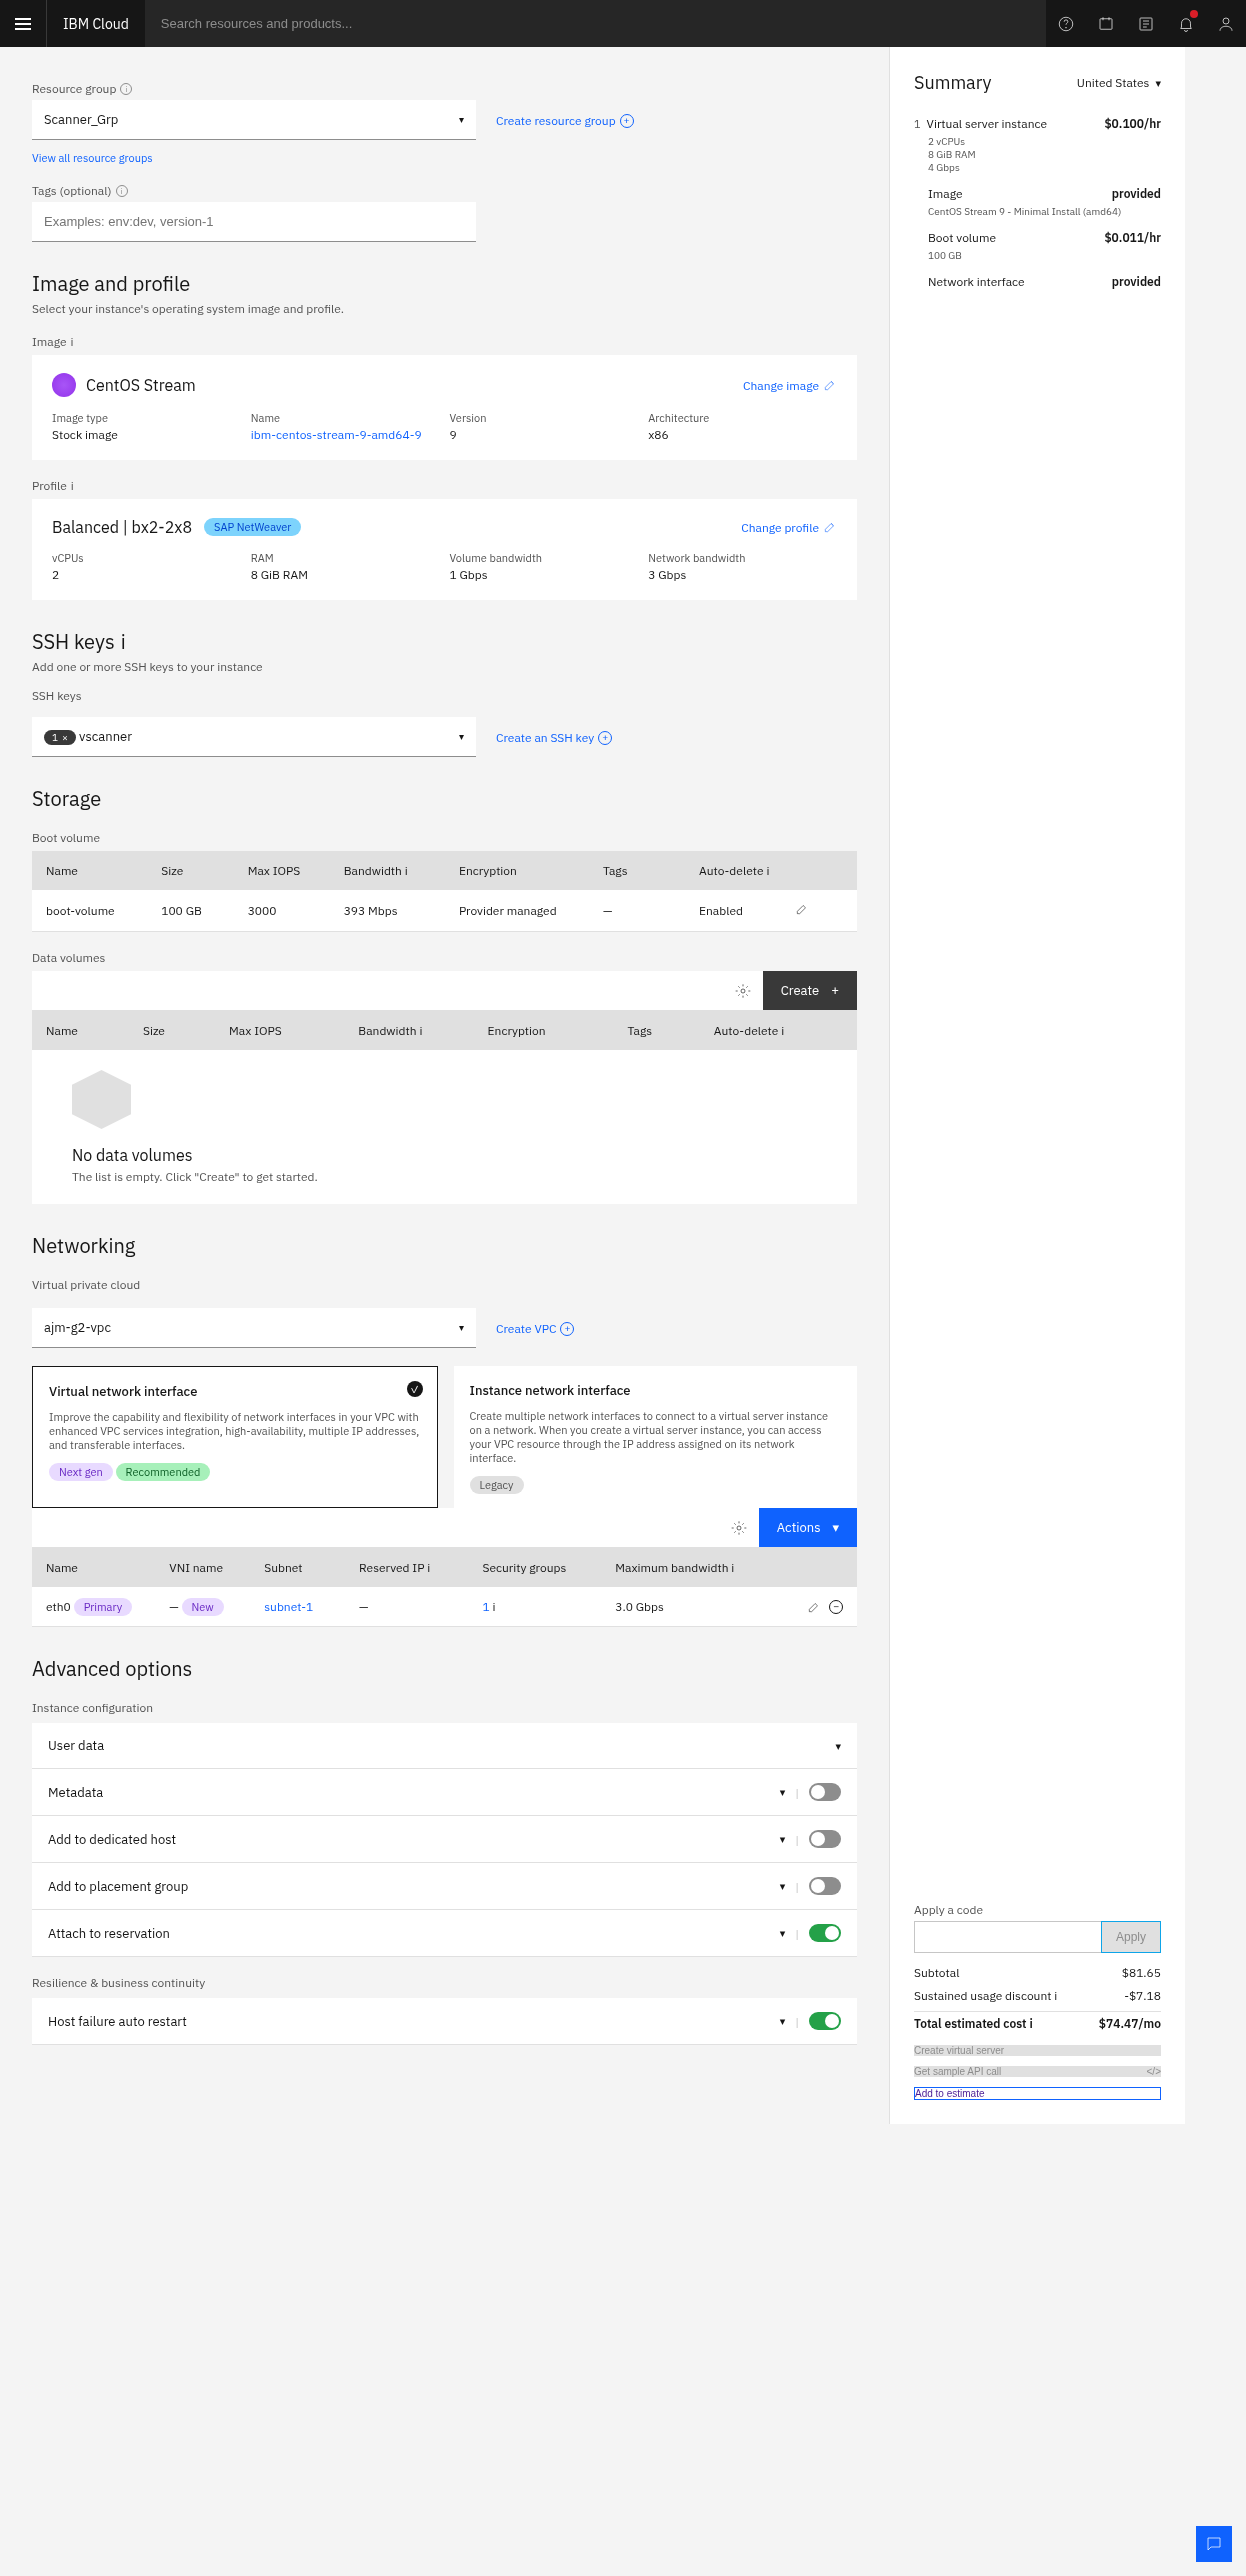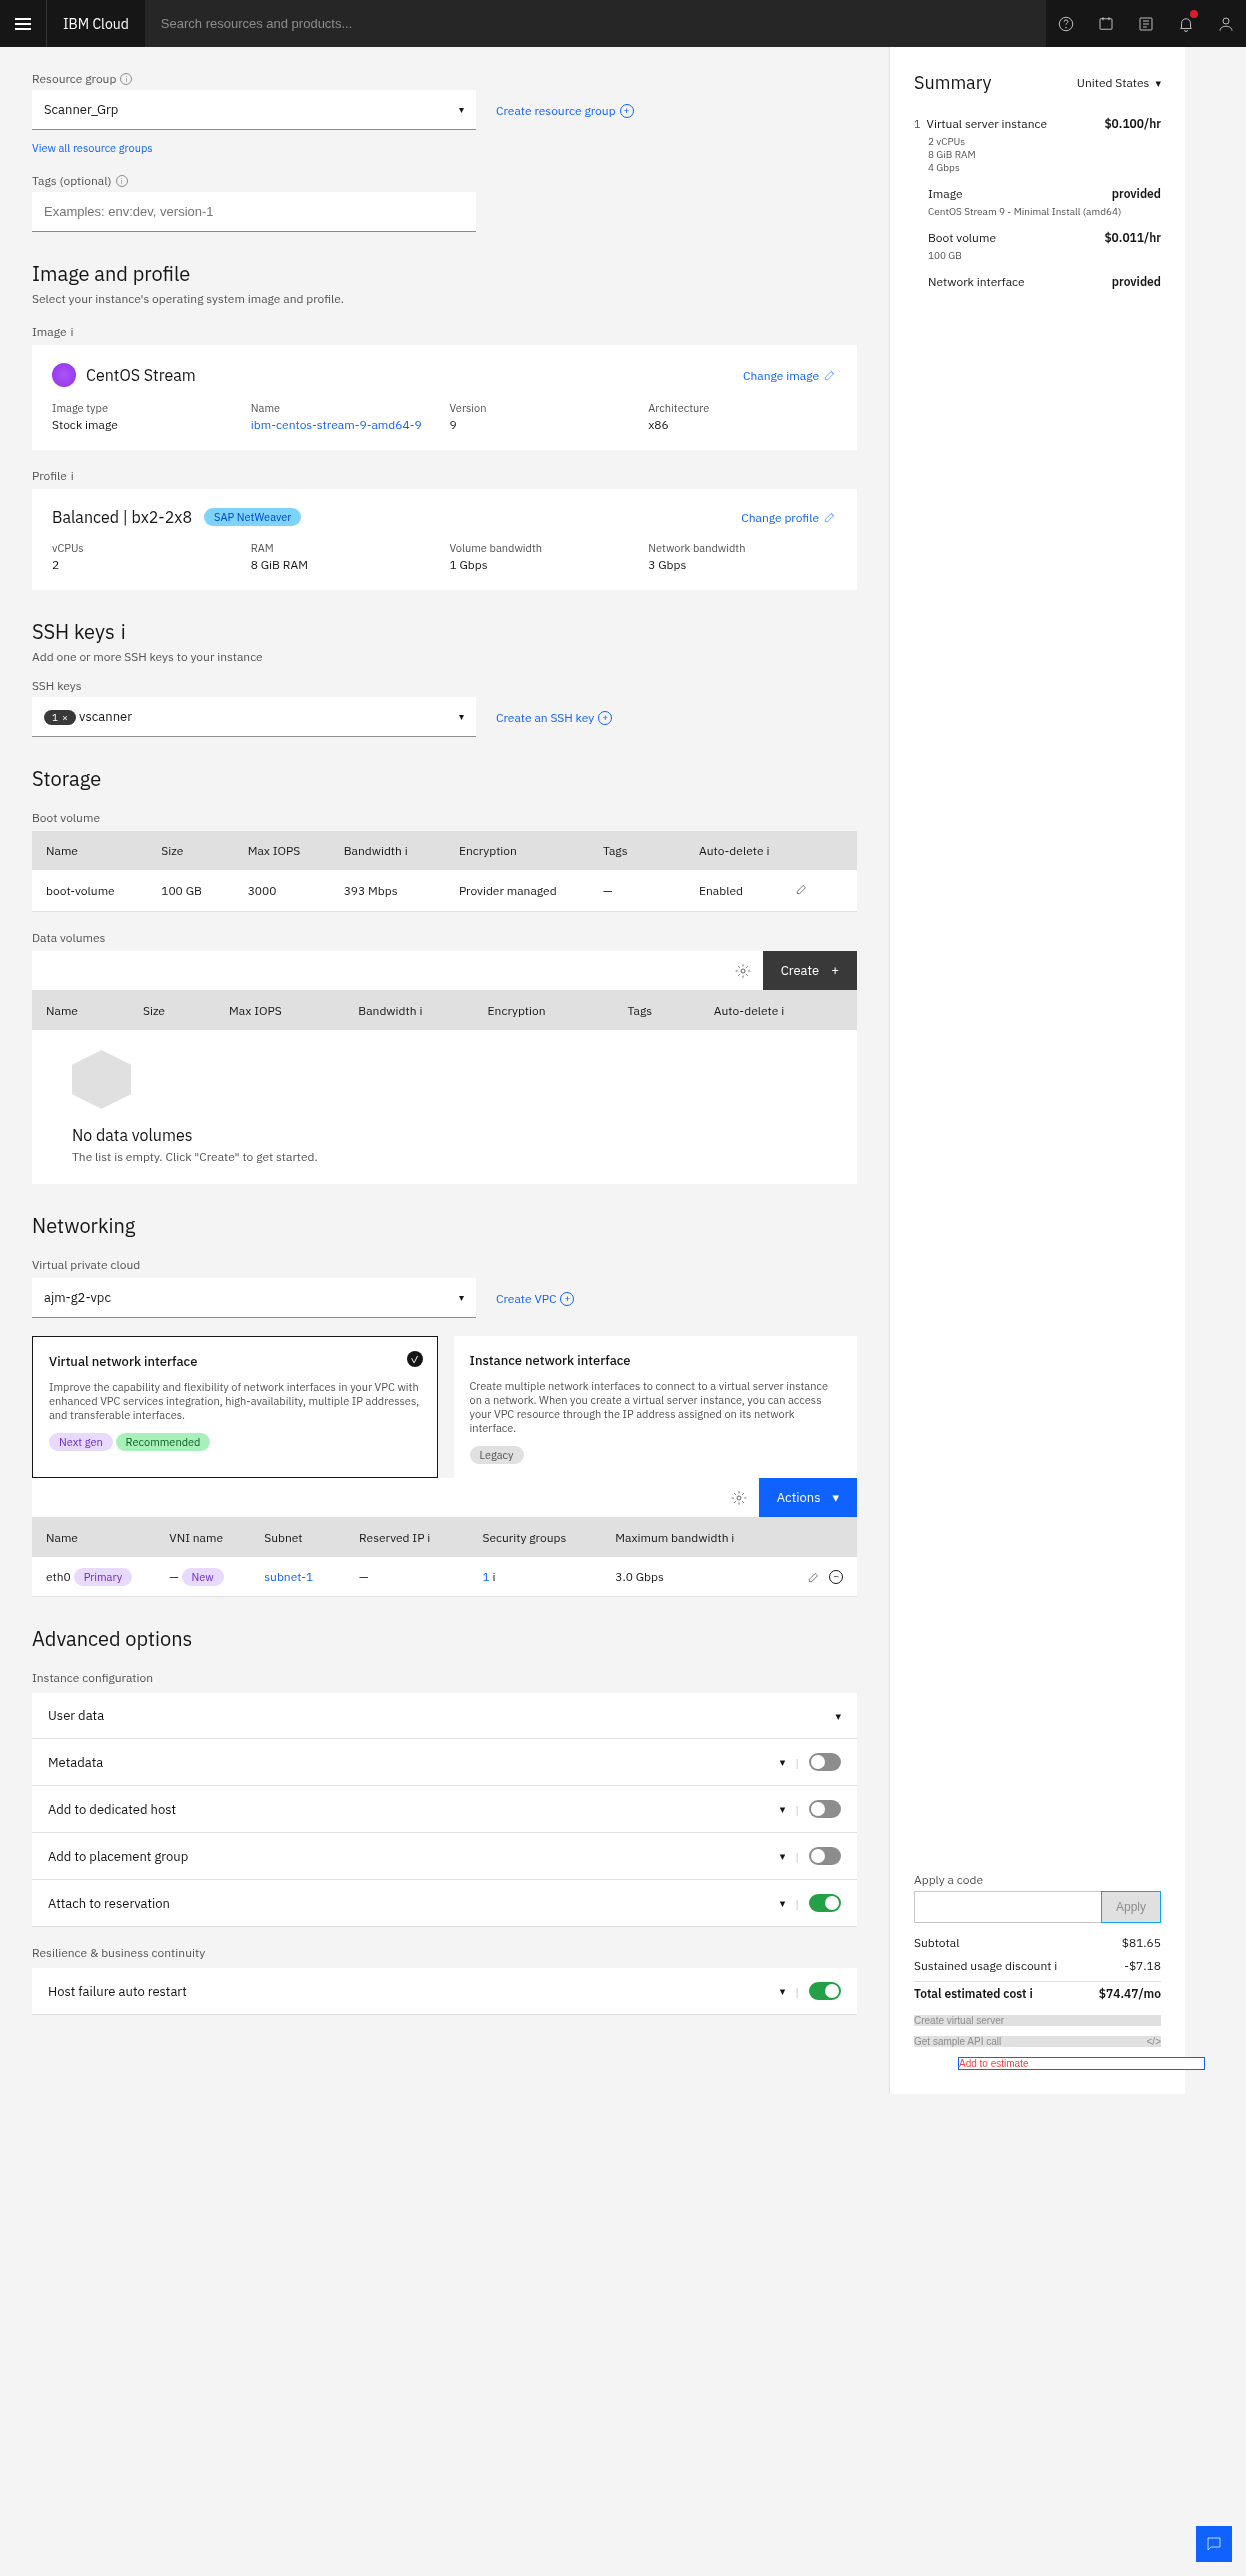--- a/index.html
+++ b/index.html
@@ -15,21 +15,21 @@
 .ticon svg { width: 18px; height: 18px; stroke: #f4f4f4; fill: none; }
 .notif-dot { position: absolute; top: 10px; right: 8px; width: 8px; height: 8px; background: #da1e28; border-radius: 50%; }
 .layout { display: flex; }
 .main { flex: 1; padding: 24px 32px 79px 32px; max-width: 889px; }
 .sidepanel { width: 296px; border-left: 1px solid #e0e0e0; background: #fff; padding: 24px; display: flex; flex-direction: column; }
 .label { font-size: 12px; color: #525252; margin-bottom: 4px; display: flex; align-items: center; gap: 4px; }
 .label .info { width: 12px; height: 12px; border: 1px solid #8d8d8d; border-radius: 50%; display: inline-flex; color: #8d8d8d; align-items: center; justify-content: center; font-size: 8px; }
 .selectbox { background: #fff; border: none; border-bottom: 1px solid #8d8d8d; height: 40px; padding: 0 12px; display: flex; align-items: center; justify-content: space-between; font-size: 13px; width: 100%; cursor: pointer; }
 .selectbox .chev { font-size: 10px; color: #161616; }
 .row { display: flex; align-items: flex-end; gap: 20px; margin-bottom: 10px; }
-.row .col { flex: 0 0 444px; }
+.row .col { flex: 0 0 444px; margin-top: 10px; }
 .link { color: #0f62fe; font-size: 12px; cursor: pointer; display: inline-flex; align-items: center; gap: 4px; }
 .link-small { color: #0f62fe; font-size: 11px; cursor: pointer; }
 .link .plus { width: 14px; height: 14px; border: 1px solid #0f62fe; border-radius: 50%; display: inline-flex; align-items: center; justify-content: center; font-size: 10px; }
 .viewall { margin-top: 10px; margin-bottom: 18px; }
 .input { background: #fff; border: none; border-bottom: 1px solid #8d8d8d; height: 40px; padding: 0 12px; font-size: 13px; width: 444px; }
 .h2 { font-size: 20px; font-weight: 400; margin-top: 28px; margin-bottom: 4px; }
 .sub { font-size: 12px; color: #525252; margin-bottom: 14px; }
 .card { background: #fff; padding: 18px 20px; }
 .card-head { display: flex; align-items: center; justify-content: space-between; margin-bottom: 14px; }
 .os-row { display: flex; align-items: center; gap: 10px; }
@@ -91,21 +91,21 @@
 .sum-num { display: flex; align-items: baseline; gap: 6px; }
 .sum-num .n { font-size: 11px; color: #525252; }
 .spacer-fill { flex: 1; }
 .codebox { display: flex; margin-bottom: 8px; }
 .codebox input { flex: 1; background: #fff; border: 1px solid #c6c6c6; border-right: none; height: 32px; padding: 0 10px; font-size: 12px; }
 .codebox button { background: #e0e0e0; border: 1px solid #0ea5e9; padding: 0 14px; font-size: 12px; color: #8d8d8d; cursor: pointer; }
 .sumline { display: flex; justify-content: space-between; font-size: 12px; padding: 4px 0; }
 .sumline.total { font-weight: 600; border-top: 1px solid #e0e0e0; margin-top: 4px; }
 .panelbtn { width: 100%; text-align: left; font-size: 10px; margin-top: 10px; border: none; cursor: pointer; display: flex; justify-content: space-between; align-items: center; }
 .panelbtn.disabled { background: #e0e0e0; color: #8d8d8d; }
-.panelbtn.outline { background: #fff; border: 1px solid #0f62fe; color: #ef4444; margin-left: 44px; }
+.panelbtn.outline { background: #fff; border: 1px solid #0f62fe; color: #4c1d95; }
 .feedback { position: fixed; bottom: 14px; right: 14px; width: 36px; height: 36px; background: #0f62fe; display: flex; align-items: center; justify-content: center; cursor: pointer; }
 .feedback svg { width: 18px; height: 18px; fill: none; stroke: #fff; }
 .pencil { width: 14px; height: 14px; stroke: #161616; fill: none; }
 .neg { width: 14px; height: 14px; border: 1px solid #161616; border-radius: 50%; display: inline-flex; align-items: center; justify-content: center; font-size: 10px; }
 .info { cursor: help; }
 </style>
 </head>
 <body>
 
 <div class="topbar">

